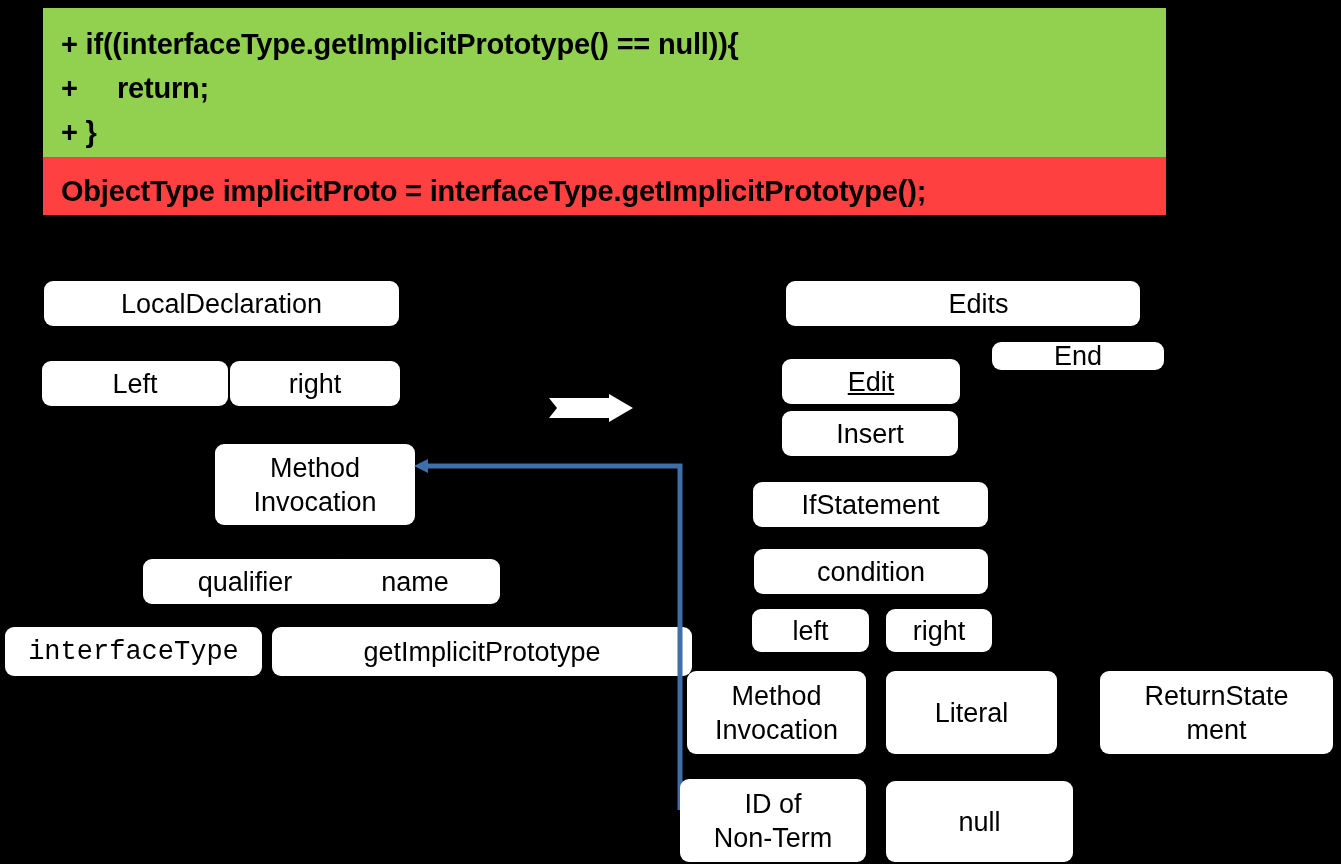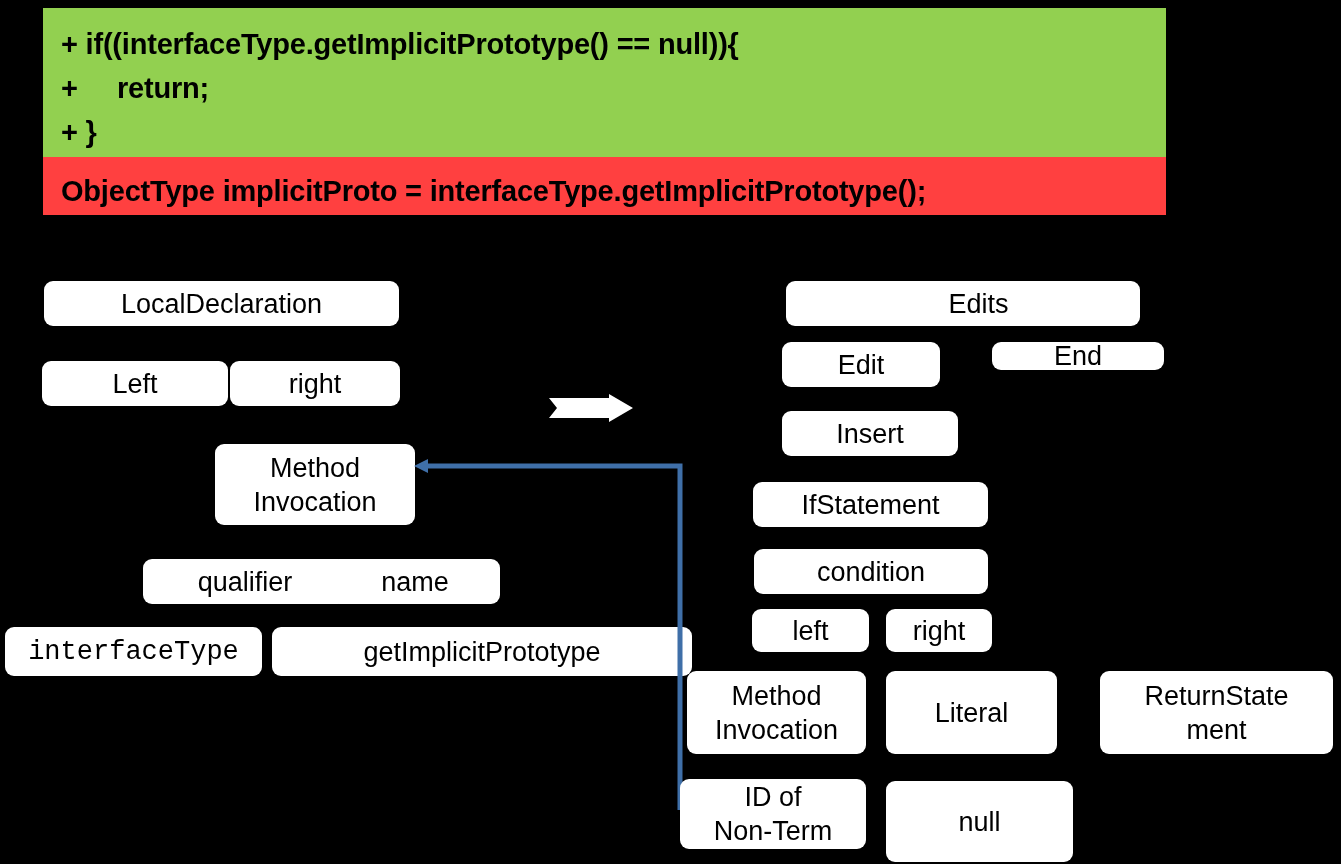--- a/index.html
+++ b/index.html
@@ -125,21 +125,21 @@
     <polygon points="0,4 8,14 0,24 60,24 60,28 84,14 60,0 60,4" fill="#FFFFFF"></polygon>
   </svg>
 
   <svg class="connector" viewBox="0 0 290 370">
     <polyline points="280,370 280,26 25,26" fill="none" stroke="#3F6FA8" stroke-width="5"></polyline>
     <polygon points="14,26 28,19 28,33" fill="#3F6FA8"></polygon>
   </svg>
 
   <div class="node" style="left:786px;  top:262px; width:354px; height:45px;padding-left:37px;">Edits</div>
 
-  <div class="node" style="left:782px;  top:323px; width:158px; height:45px;">Edit</div>
+  <div class="node" style="left:782px;  top:340px; width:178px; height:45px;text-decoration:underline;">Edit</div>
 
   <div class="node" style="left:992px;  top:323px; width:172px; height:28px;">End</div>
 
   <div class="node" style="left:782px;  top:392px; width:176px; height:45px;">Insert</div>
 
   <div class="node" style="left:753px;  top:463px; width:235px; height:45px;">IfStatement</div>
 
   <div class="node" style="left:754px;  top:530px; width:234px; height:45px;">condition</div>
 
   <div class="node" style="left:752px;  top:590px; width:117px; height:43px;">left</div>
@@ -151,20 +151,20 @@
     <span>Invocation</span>
   </div>
 
   <div class="node" style="left:886px;  top:652px; width:171px; height:83px;">Literal</div>
 
   <div class="node two-line" style="left:1100px; top:652px; width:233px; height:83px; flex-direction:column;">
     <span>ReturnState</span>
     <span>ment</span>
   </div>
 
-  <div class="node two-line" style="left:680px;  top:760px; width:186px; height:70px; flex-direction:column;">
+  <div class="node two-line" style="left:680px;  top:760px; width:186px; height:83px; flex-direction:column;">
     <span>ID of</span>
     <span>Non-Term</span>
   </div>
 
   <div class="node" style="left:886px;  top:762px; width:187px; height:81px;">null</div>
 
 </div>
 
 </body></html>

